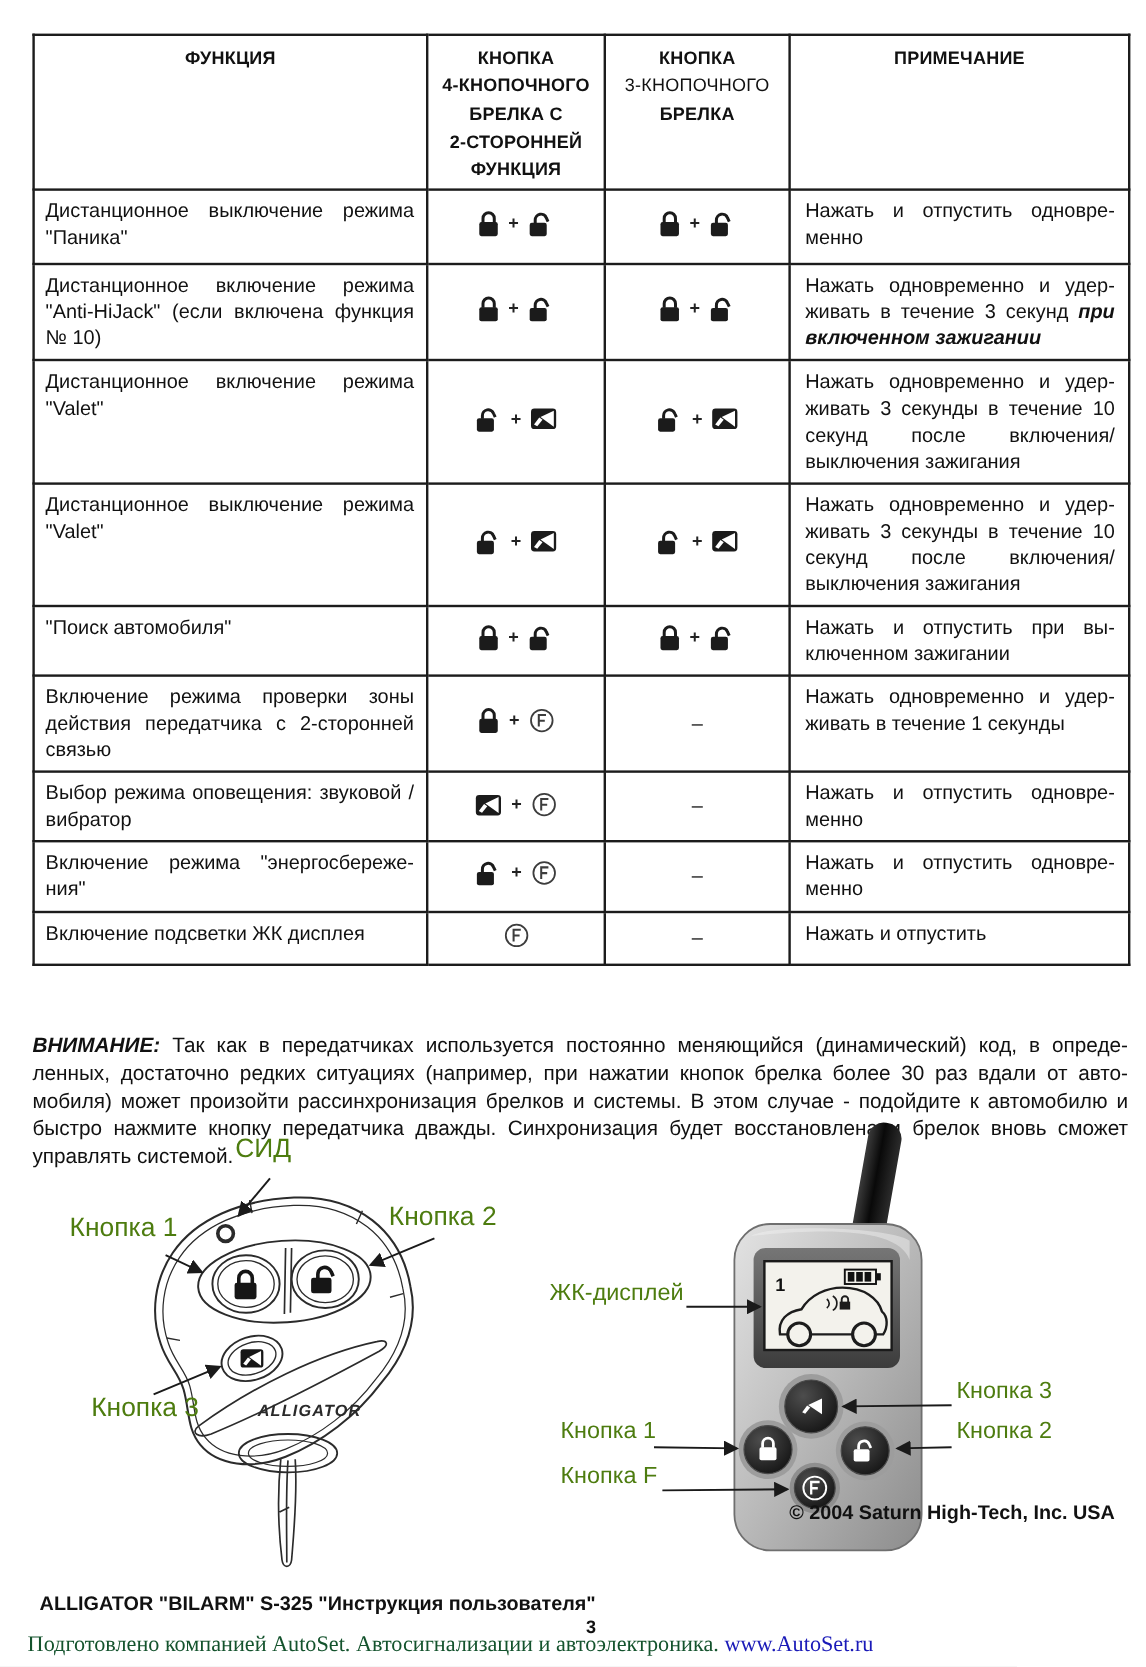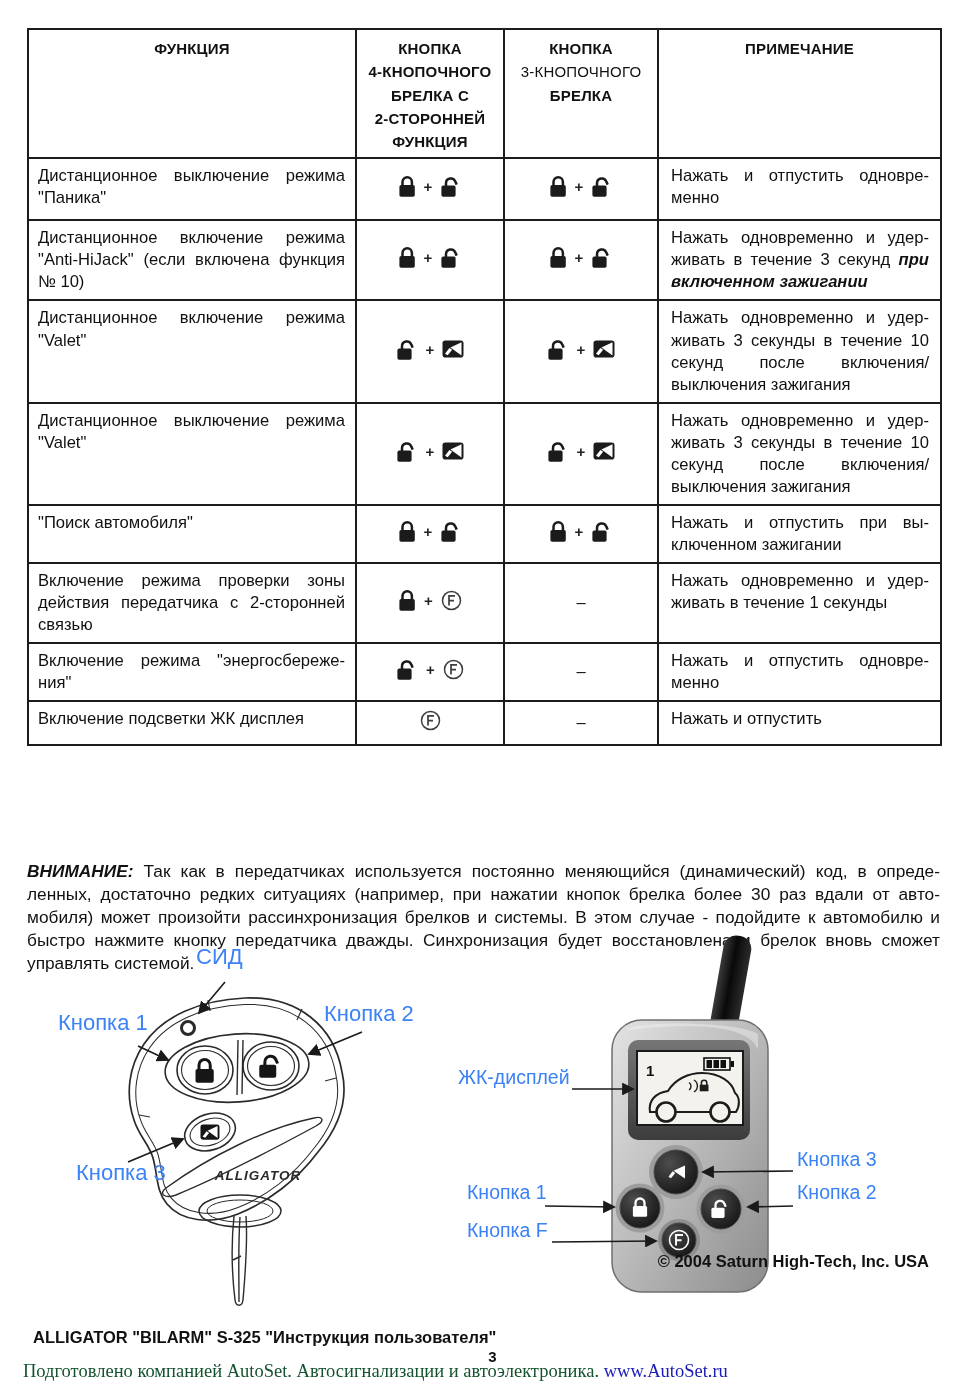--- a/index.html
+++ b/index.html
@@ -33,21 +33,21 @@
   .plus { font-size:15px; font-weight:bold; color:#222; line-height:1; }
   .em-bi { font-weight:bold; font-style:italic; }
   svg.ic { display:block; }
   
   .warn {
     position:absolute; left:27px; top:843px; width:913px;
     font-size:17.3px; line-height:1.32; text-align:justify;
   }
   .warn .wlabel { font-weight:bold; font-style:italic; }
   
-  .lbl { position:absolute; white-space:nowrap; color:#3b82f6; }
+  .lbl { position:absolute; white-space:nowrap; color:#4d7c0f; }
   .lbl-big { font-size:22px; }
   .lbl-sm  { font-size:19.5px; }
   .diagram-svg { position:absolute; left:0; top:930px; }
   
   .foot-left  { position:absolute; left:33px;  top:1328px; font-size:16.5px; font-weight:bold; }
   .foot-right { position:absolute; right:26px; top:1252px; font-size:16.5px; font-weight:bold; }
   .pagenum    { position:absolute; left:0; top:1348px; width:985px; text-align:center; font-size:15px; font-weight:bold; }
   .credit {
     position:absolute; left:23px; top:1361px;
     font-family:"Liberation Serif", serif; font-size:18.5px;
@@ -227,20 +227,37 @@
               </svg>
               <span class="plus">+</span>
               <svg class="ic" width="21" height="21" viewBox="0 0 21 21">
                 <circle cx="10.5" cy="10.5" r="9" fill="none" stroke="#3d3d3d" stroke-width="1.5"></circle>
                 <path d="M8 15.5 V5.8 H14 M8 10.6 H13" fill="none" stroke="#3d3d3d" stroke-width="1.7"></path>
               </svg>
             </span></td>
           <td class="btn">–</td>
           <td class="note">Нажать одновременно и удер­живать в течение 1 секунды</td>
         </tr>
+        <tr style="height: 58px;">
+          <td class="func">Выбор режима оповещения: звуко­вой / вибратор</td>
+          <td class="btn"><span class="icrow">
+              <svg class="ic" width="22" height="18" viewBox="0 0 22 18">
+                <rect x="0.5" y="0.5" width="21" height="17" rx="2.8" fill="#1b1b1b"></rect>
+                <path d="M19.5 2.2 L8.4 7.6 L19.5 15.6 Z" fill="#fff"></path>
+                <path d="M3 13.8 L7.4 7.9 L10.1 9.8 L5.7 15.3 Z" fill="#fff"></path>
+              </svg>
+              <span class="plus">+</span>
+              <svg class="ic" width="21" height="21" viewBox="0 0 21 21">
+                <circle cx="10.5" cy="10.5" r="9" fill="none" stroke="#3d3d3d" stroke-width="1.5"></circle>
+                <path d="M8 15.5 V5.8 H14 M8 10.6 H13" fill="none" stroke="#3d3d3d" stroke-width="1.7"></path>
+              </svg>
+            </span></td>
+          <td class="btn">–</td>
+          <td class="note">Нажать и отпустить одновре­менно</td>
+        </tr>
         <tr style="height: 56px;">
           <td class="func">Включение режима "энергосбереже­ния"</td>
           <td class="btn"><span class="icrow">
               <svg class="ic" width="22" height="23" viewBox="0 0 22 23">
                 <path d="M6 11 V8.4 a4.8 4.8 0 0 1 9.3 -1.8 l1.4 3" fill="none" stroke="#1b1b1b" stroke-width="2.5"></path>
                 <rect x="1.4" y="10.6" width="14.2" height="11.2" rx="1.8" fill="#1b1b1b"></rect>
               </svg>
               <span class="plus">+</span>
               <svg class="ic" width="21" height="21" viewBox="0 0 21 21">
                 <circle cx="10.5" cy="10.5" r="9" fill="none" stroke="#3d3d3d" stroke-width="1.5"></circle>

